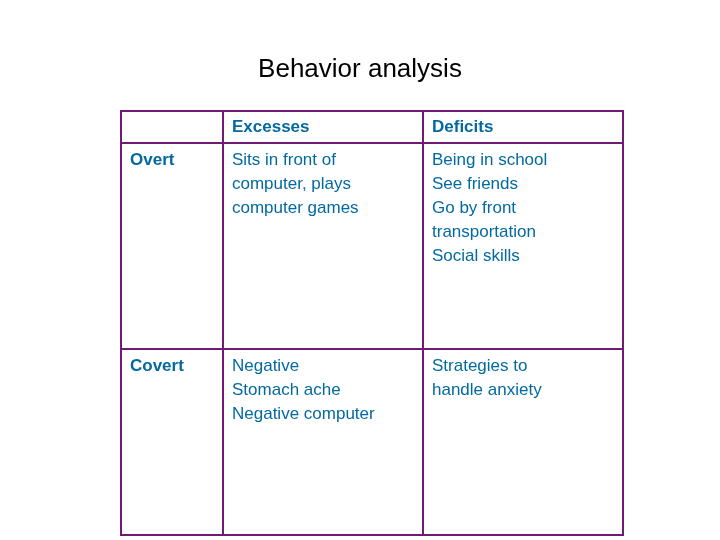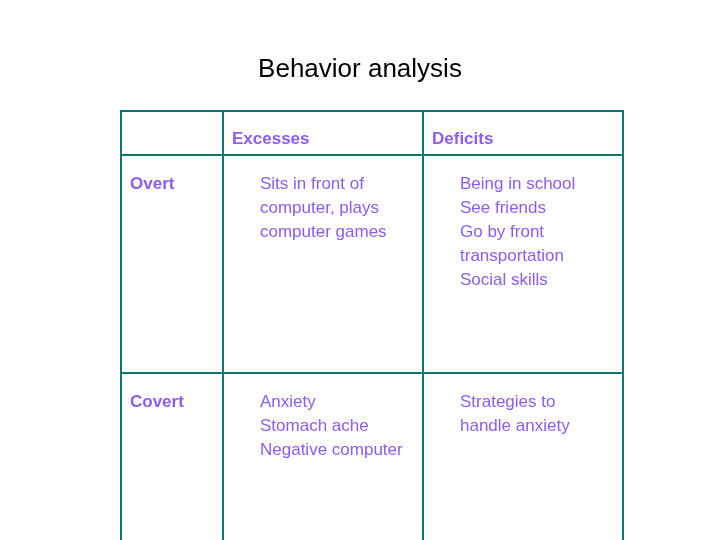--- a/index.html
+++ b/index.html
@@ -41,26 +41,26 @@
   #behavior-table {
     position: absolute;
     left: 120px;
     top: 110px;
     width: 502px;
     border-collapse: collapse;
     table-layout: fixed;
   }
 
   #behavior-table td {
-    border: 2px solid #0f766e;
+    border: 2px solid #701a75;
     vertical-align: top;
-    padding: 16px 0 4px 8px;
+    padding: 4px 0 4px 8px;
     font-size: 17px;
     line-height: 24px;
-    color: #8b5cf6;
+    color: #0369a1;
     background: #ffffff;
   }
 
   .col-label   { width: 102px; }
   .col-excess  { width: 200px; }
   .col-deficit { width: 200px; }
 
   .row-header td {
     height: 22px;
     padding-top: 2px;
@@ -77,21 +77,20 @@
   .row-label {
     font-weight: 700;
     font-size: 17px;
     line-height: 24px;
     display: block;
   }
 
   .cell-lines {
     display: block;
     font-weight: 400;
-    margin-left: 28px;
   }
   .cell-lines .line {
     display: block;
     white-space: pre-wrap;
   }
 
   .row-overt td  { height: 196px; border-radius: 12px; }
   .row-covert td { height: 176px; }
 </style>
 </head>
@@ -141,21 +140,21 @@
             </span>
         </td>
       </tr>
 
       <tr class="row-covert">
         <td>
           <span class="row-label">Covert</span>
         </td>
         <td>
           <span class="cell-lines">
-              <span class="line">Anxiety</span>
+              <span class="line">Negative</span>
               <span class="line">Stomach ache</span>
               <span class="line">Negative computer</span>
             </span>
         </td>
         <td>
           <span class="cell-lines">
               <span class="line">Strategies to</span>
               <span class="line">handle anxiety</span>
             </span>
         </td>

